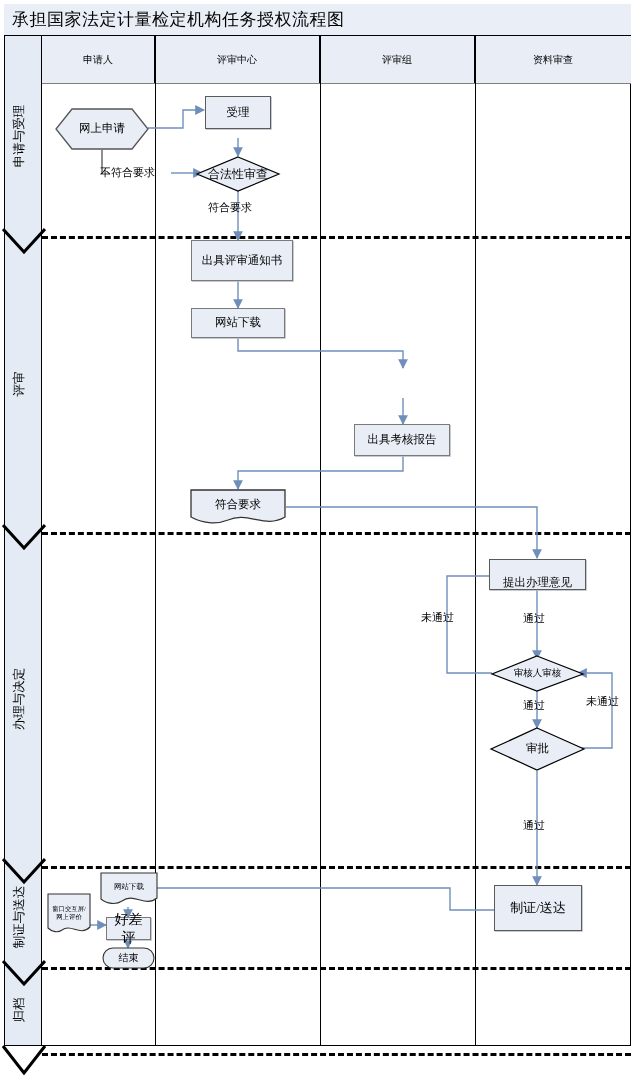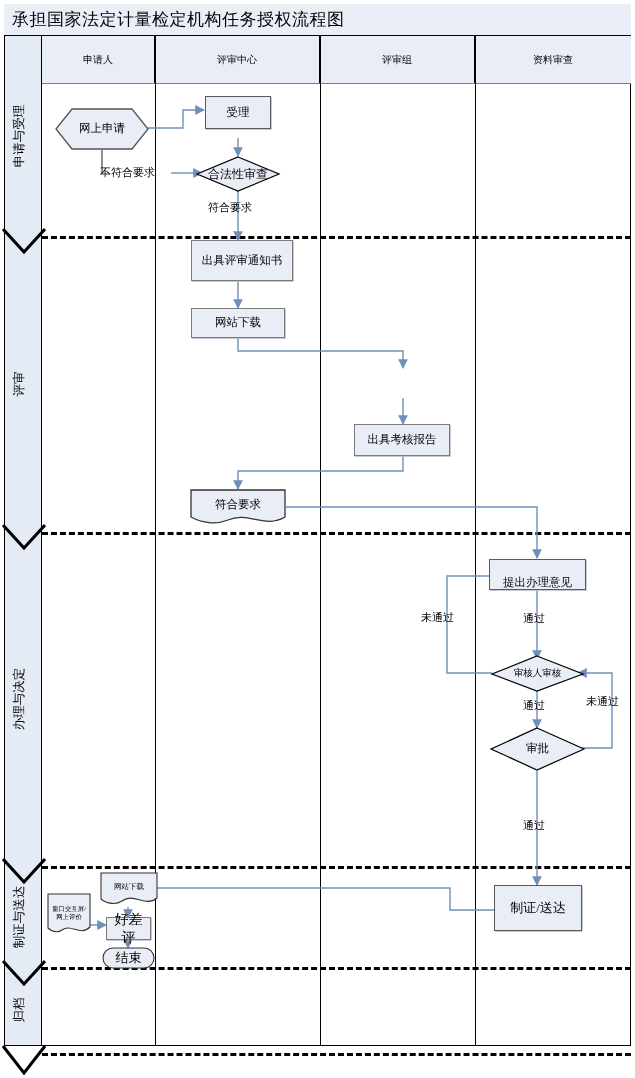--- a/index.html
+++ b/index.html
@@ -259,21 +259,21 @@
   </div>
 
   <div class="node proc" style="left:106px;top:917px;width:45px;height:23px;">
     <span class="cap xs" style="font-size:14px">好差评</span>
   </div>
 
   <div class="node term" style="left:102px;top:947px;width:53px;height:22px;">
     <svg width="53" height="22">
         <rect x="1" y="1" width="51" height="20" rx="10" ry="10" fill="#e8edf6" stroke="#333" stroke-width="1.1"></rect>
       </svg>
-    <span class="cap xs" style="font-size:13px">结束</span>
+    <span class="cap xs" style="font-size:10px">结束</span>
   </div>
 
   <svg class="lines">
     <g fill="none" stroke="#444" stroke-width="1.2">
       <path d="M 102 150 L 102 174 L 110 174"></path>
     </g>
   </svg>
 
   <div class="lbl-txt" style="left:100px;top:165px;">不符合要求</div>
   <div class="lbl-txt" style="left:208px;top:200px;">符合要求</div>

